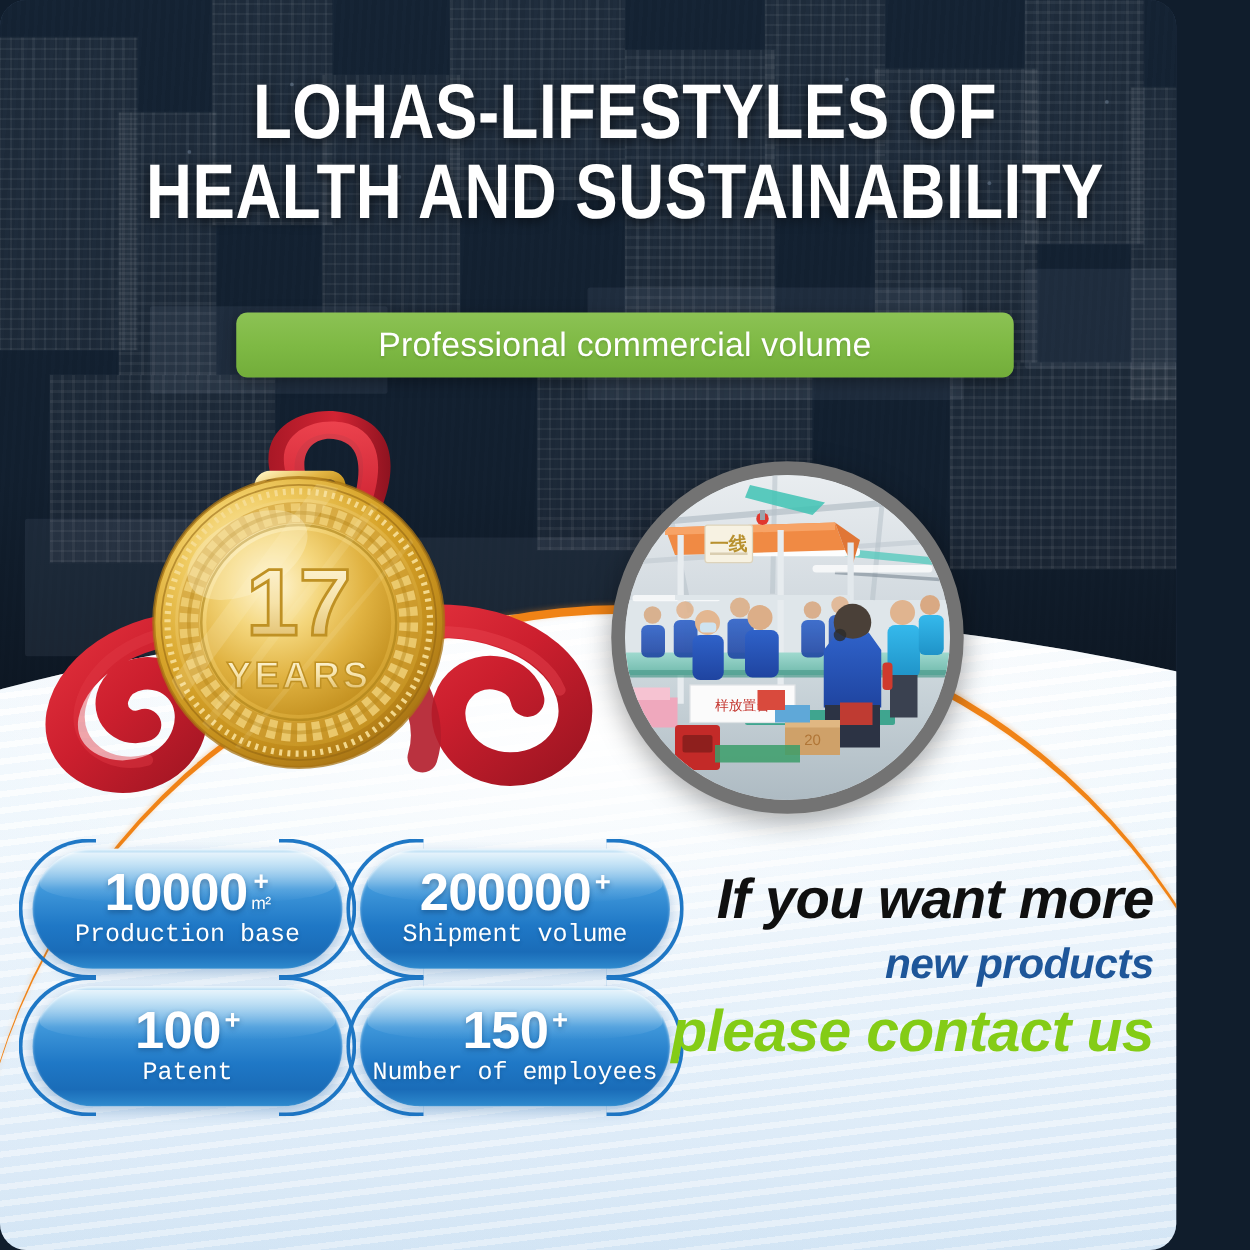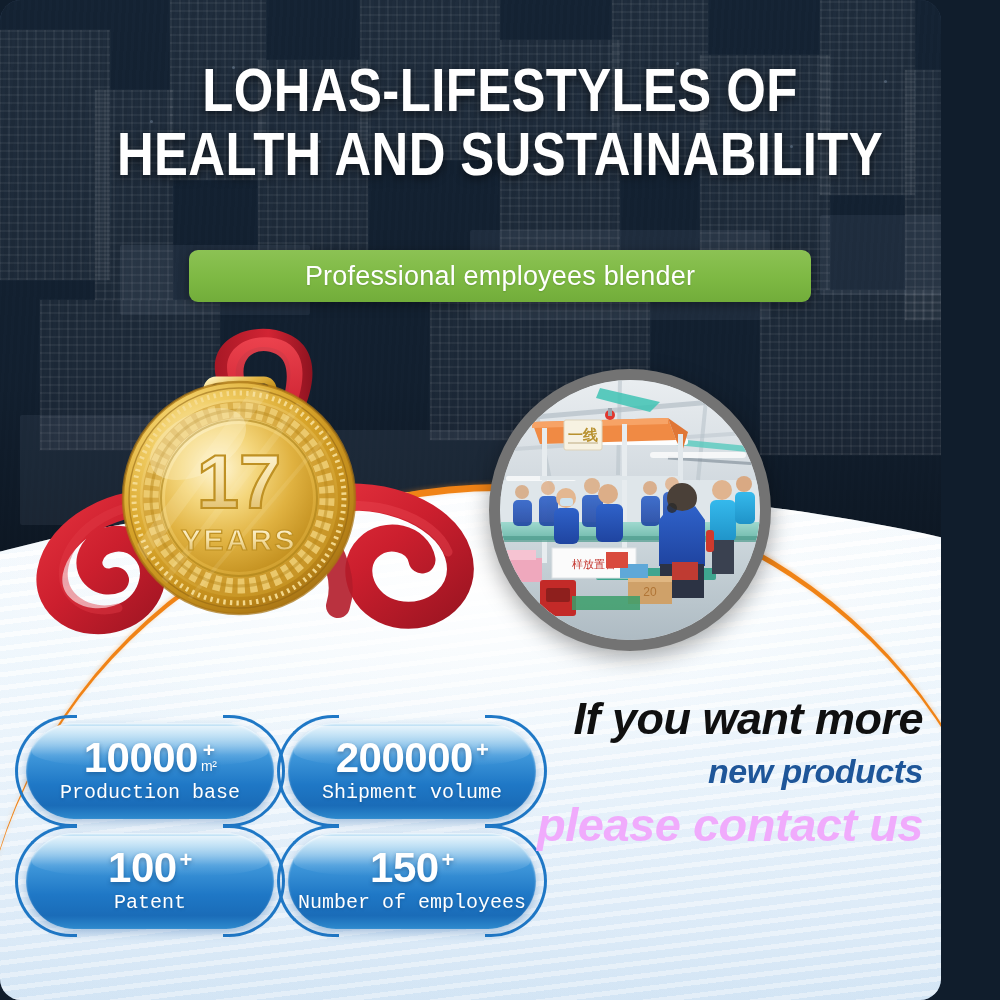--- a/index.html
+++ b/index.html
@@ -99,21 +99,21 @@
   .factory-circle{
     position:absolute;left:489px;top:369px;width:282px;height:282px;border-radius:50%;
     border:11px solid #737373;
     box-sizing:border-box;overflow:hidden;z-index:15;
     box-shadow:0 6px 22px rgba(0,0,0,.35);
     background:#cfd6da;
   }
   .fc-inner{position:absolute;inset:0;border-radius:50%;overflow:hidden;}
 
   
-  .stats{position:absolute;left:26px;top:723px;width:540px;z-index:20;}
+  .stats{position:absolute;left:26px;top:679px;width:540px;z-index:20;}
   .stat-row{display:flex;gap:14px;margin-bottom:14px;}
   .badge-holder{position:relative;}
   .badge{
     position:relative;width:248px;height:96px;border-radius:48px;
     background:linear-gradient(180deg,#cfe8f8 0%,#9ed2f1 9%,#3f97da 34%,#1f78c6 64%,#1a6cb8 86%,#2e8ace 100%);
     box-shadow:0 4px 10px rgba(26,90,160,.30), inset 0 1px 2px rgba(255,255,255,.75);
     display:flex;flex-direction:column;align-items:center;justify-content:center;
     overflow:hidden;
   }
   .badge::before{
@@ -150,21 +150,21 @@
   .promo{
     position:absolute;right:18px;top:696px;width:430px;text-align:right;z-index:20;
     font-family:"Liberation Sans",sans-serif;
   }
   .promo div{
     font-style:italic;font-weight:700;line-height:1.02;letter-spacing:-.5px;
     white-space:nowrap;
   }
   .promo .l1{font-size:45px;color:#101010;}
   .promo .l2{font-size:34px;color:#1e5699;margin-top:12px;}
-  .promo .l3{font-size:47px;color:#f0abfc;margin-top:12px;}
+  .promo .l3{font-size:47px;color:#84cc16;margin-top:12px;}
 
   svg{display:block;}
 </style>
 </head>
 <body>
 
 <div id="banner">
 
   <div class="city-photo">
     <div class="bldg" style="left:-10px;top:30px;width:120px;height:250px;"></div>
@@ -195,21 +195,21 @@
     <div class="citylight" style="left:884px;top:80px;"></div>
     <div class="citylight" style="left:952px;top:160px;"></div>
   </div>
 
   <div class="headline">
     <span class="hl">LOHAS-LIFESTYLES OF</span>
     <span class="hl">HEALTH AND SUSTAINABILITY</span>
   </div>
 
   <div class="subtitle-bar">
-    <span>Professional employees blender</span>
+    <span>Professional commercial volume</span>
   </div>
 
   <div class="lower"></div>
   <div class="lower-streaks"></div>
   <div class="lower-glow"></div>
   <div class="orange-curve"></div>
 
   <div class="medal-wrap">
     <svg width="470" height="320" viewBox="0 0 470 320">
       <defs>

